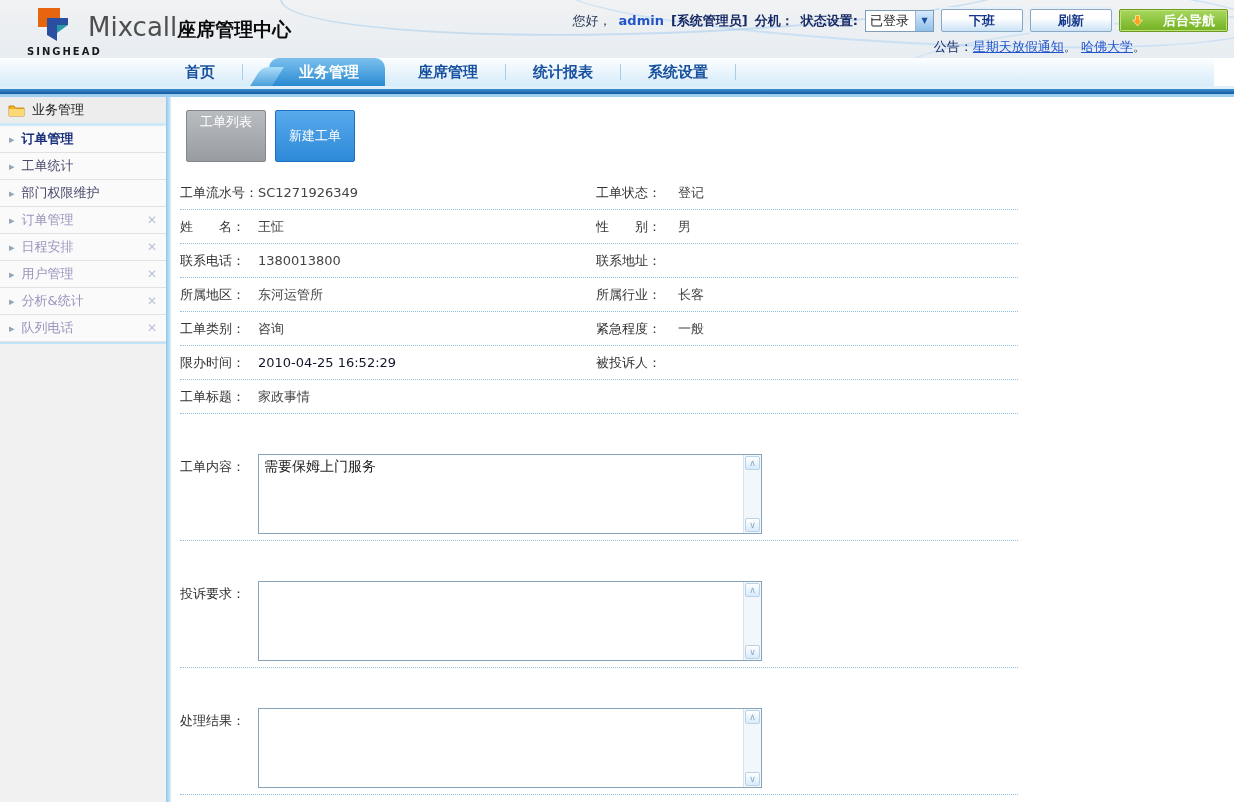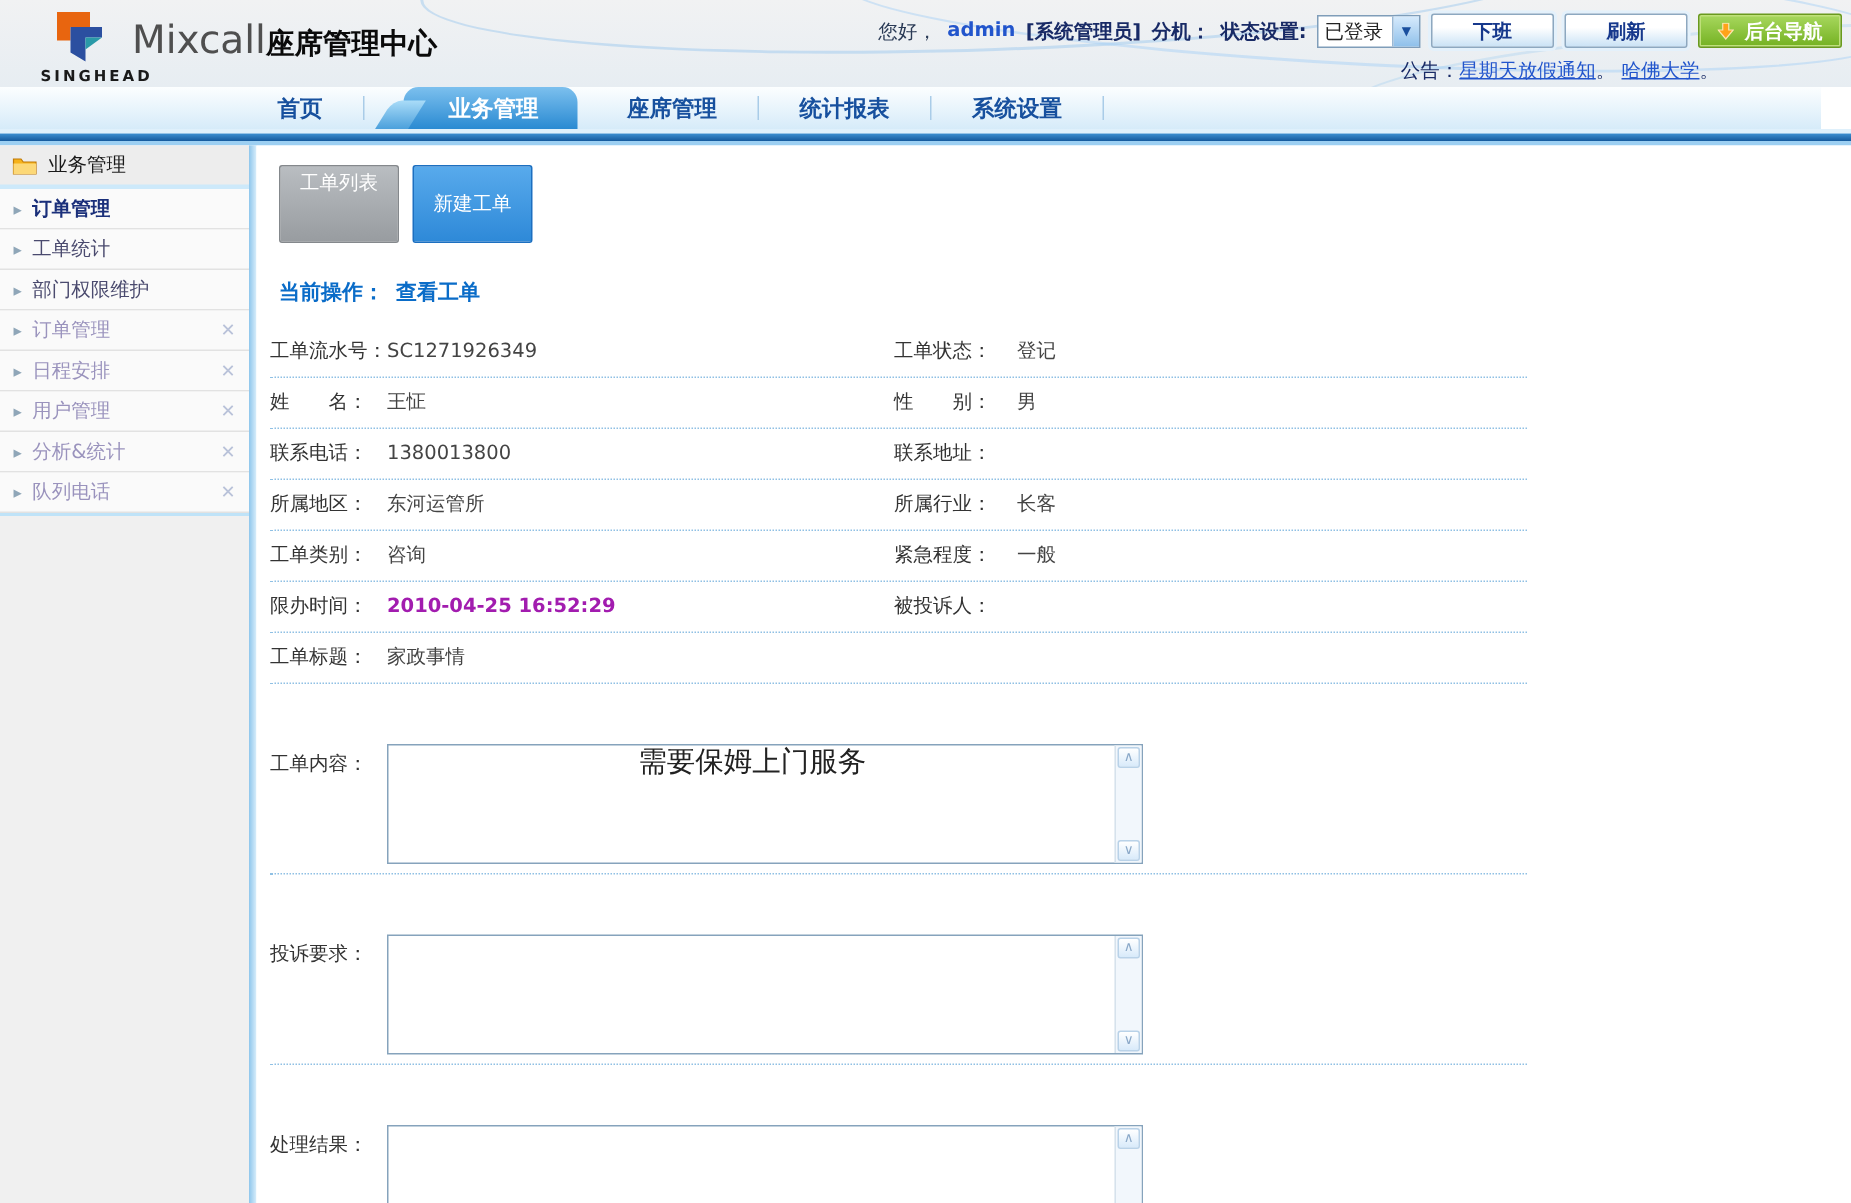--- a/index.html
+++ b/index.html
@@ -23,21 +23,21 @@
   .u-lab{color:#182a66;font-weight:bold;}
   .dropdown{display:flex;align-items:stretch;height:20px;border:1px solid #7f9db9;background:#fff;}
   .dd-text{padding:1px 6px 12px 4px;font-size:13px;color:#222;}
   .dd-btn{width:17px;background:linear-gradient(#d6eafc,#8fc0ea);border-left:1px solid #9ab8d4;
           display:flex;align-items:center;justify-content:center;font-size:8px;color:#1a4f9e;}
   .hbtn{height:21px;min-width:80px;border:1px solid #8da8c0;border-radius:2px;
         background:linear-gradient(#ffffff 40%,#cae2f5);color:#16388c;font-weight:bold;font-size:13px;
         display:flex;align-items:center;justify-content:center;box-shadow:0 0 0 2px #e4f1fb;}
   .gbtn{height:21px;padding:0 12px;border:1px solid #6a9a1e;border-radius:2px;
         background:linear-gradient(#a8d85e,#74b122);color:#fff;font-weight:bold;font-size:13px;
-        display:flex;align-items:center;justify-content:center;gap:7px;box-shadow:inset 0 0 0 1px #bfe07a;}
+        display:flex;align-items:center;justify-content:center;gap:20px;box-shadow:inset 0 0 0 1px #bfe07a;}
   .noticeline{position:absolute;right:88px;top:38px;font-size:13px;color:#182a66;white-space:nowrap;}
   .noticeline a{color:#2255cc;text-decoration:underline;cursor:pointer;}
   
   .nav{position:absolute;top:58px;left:0;width:1214px;height:28px;
        background:linear-gradient(#fcfeff,#d6ebf9);display:flex;align-items:center;}
   .nav-item{color:#17509e;font-weight:bold;font-size:15px;padding:0 27px;cursor:pointer;}
   .nav-sep{width:1px;height:16px;background:#a9cce8;}
   .nav-tab{position:relative;height:28px;line-height:28px;padding:0 26px 0 30px;margin:0 6px 0 26px;
            background:linear-gradient(#7cc0ee,#2a8ad2);color:#fff;border-radius:10px 10px 0 0;
            font-weight:bold;font-size:15px;cursor:pointer;}
@@ -67,25 +67,25 @@
   .btn-blue{background:linear-gradient(#58aaec,#2e89d8);border:1px solid #1c6fc0;color:#fff;font-size:13px;
             padding:16px 13px;border-radius:2px;cursor:pointer;}
   .crumb{margin:24px 0 0 6px;font-size:14px;font-weight:bold;color:#0a6cc8;}
   .crumb .val{margin-left:8px;}
   .form{margin-top:14px;width:838px;}
   .frow{position:relative;height:33px;line-height:33px;border-bottom:1px dotted #8fc0e4;font-size:13px;color:#333;}
   .fl{position:absolute;left:0;}
   .fv{position:absolute;left:78px;color:#444;}
   .fl2{position:absolute;left:416px;}
   .fv2{position:absolute;left:498px;color:#444;}
-  .fv.purple{color:#a21caf;font-weight:bold;}
+  .fv.purple{color:#0f172a;}
   .tarow{position:relative;border-bottom:1px dotted #8fc0e4;height:90px;margin-top:36px;}
   .talabel{position:absolute;left:0;top:8px;font-size:13px;color:#333;}
   .tabox{position:absolute;left:78px;top:4px;width:504px;height:80px;border:1px solid #86a3bc;background:#fff;box-sizing:border-box;}
-  .tatext{padding:3px 22px 3px 5px;font-size:19px;color:#222;line-height:17px;text-align:center;}
+  .tatext{padding:3px 22px 3px 5px;font-size:14px;color:#222;line-height:17px;}
   .tascroll{position:absolute;right:0;top:0;bottom:0;width:17px;background:#f2f7fc;border-left:1px solid #d6e2ec;
             display:flex;flex-direction:column;justify-content:space-between;align-items:center;}
   .sarrow{width:15px;height:14px;margin:1px 0;background:linear-gradient(#ffffff,#d8eafa);border:1px solid #b9d2e8;
           border-radius:2px;font-size:9px;color:#8aa8c8;display:flex;align-items:center;justify-content:center;box-sizing:border-box;}
   .bbar{display:flex;gap:24px;margin-top:9px;}
   .btn-light{min-width:58px;height:22px;border:1px solid #66c0e8;background:linear-gradient(#ffffff 45%,#cfe4f6);
              color:#20368c;font-weight:bold;font-size:13px;display:flex;align-items:center;justify-content:center;
              padding:0 8px;cursor:pointer;}
 </style>
 </head>
@@ -204,23 +204,20 @@
   </div>
   <div class="vsep"></div>
 
   <div class="content">
 
     <div class="toolbar">
       <span class="btn-gray">工单列表</span>
       <span class="btn-blue">新建工单</span>
     </div>
 
-    <div class="crumb">
-      <span>当前操作：</span><span class="val">查看工单</span>
-    </div>
 
     <div class="form">
 
       <div class="frow">
         <span class="fl">工单流水号：</span>
         <span class="fv">SC1271926349</span>
         <span class="fl2">工单状态：</span>
         <span class="fv2">登记</span>
       </div>
       <div class="frow">

